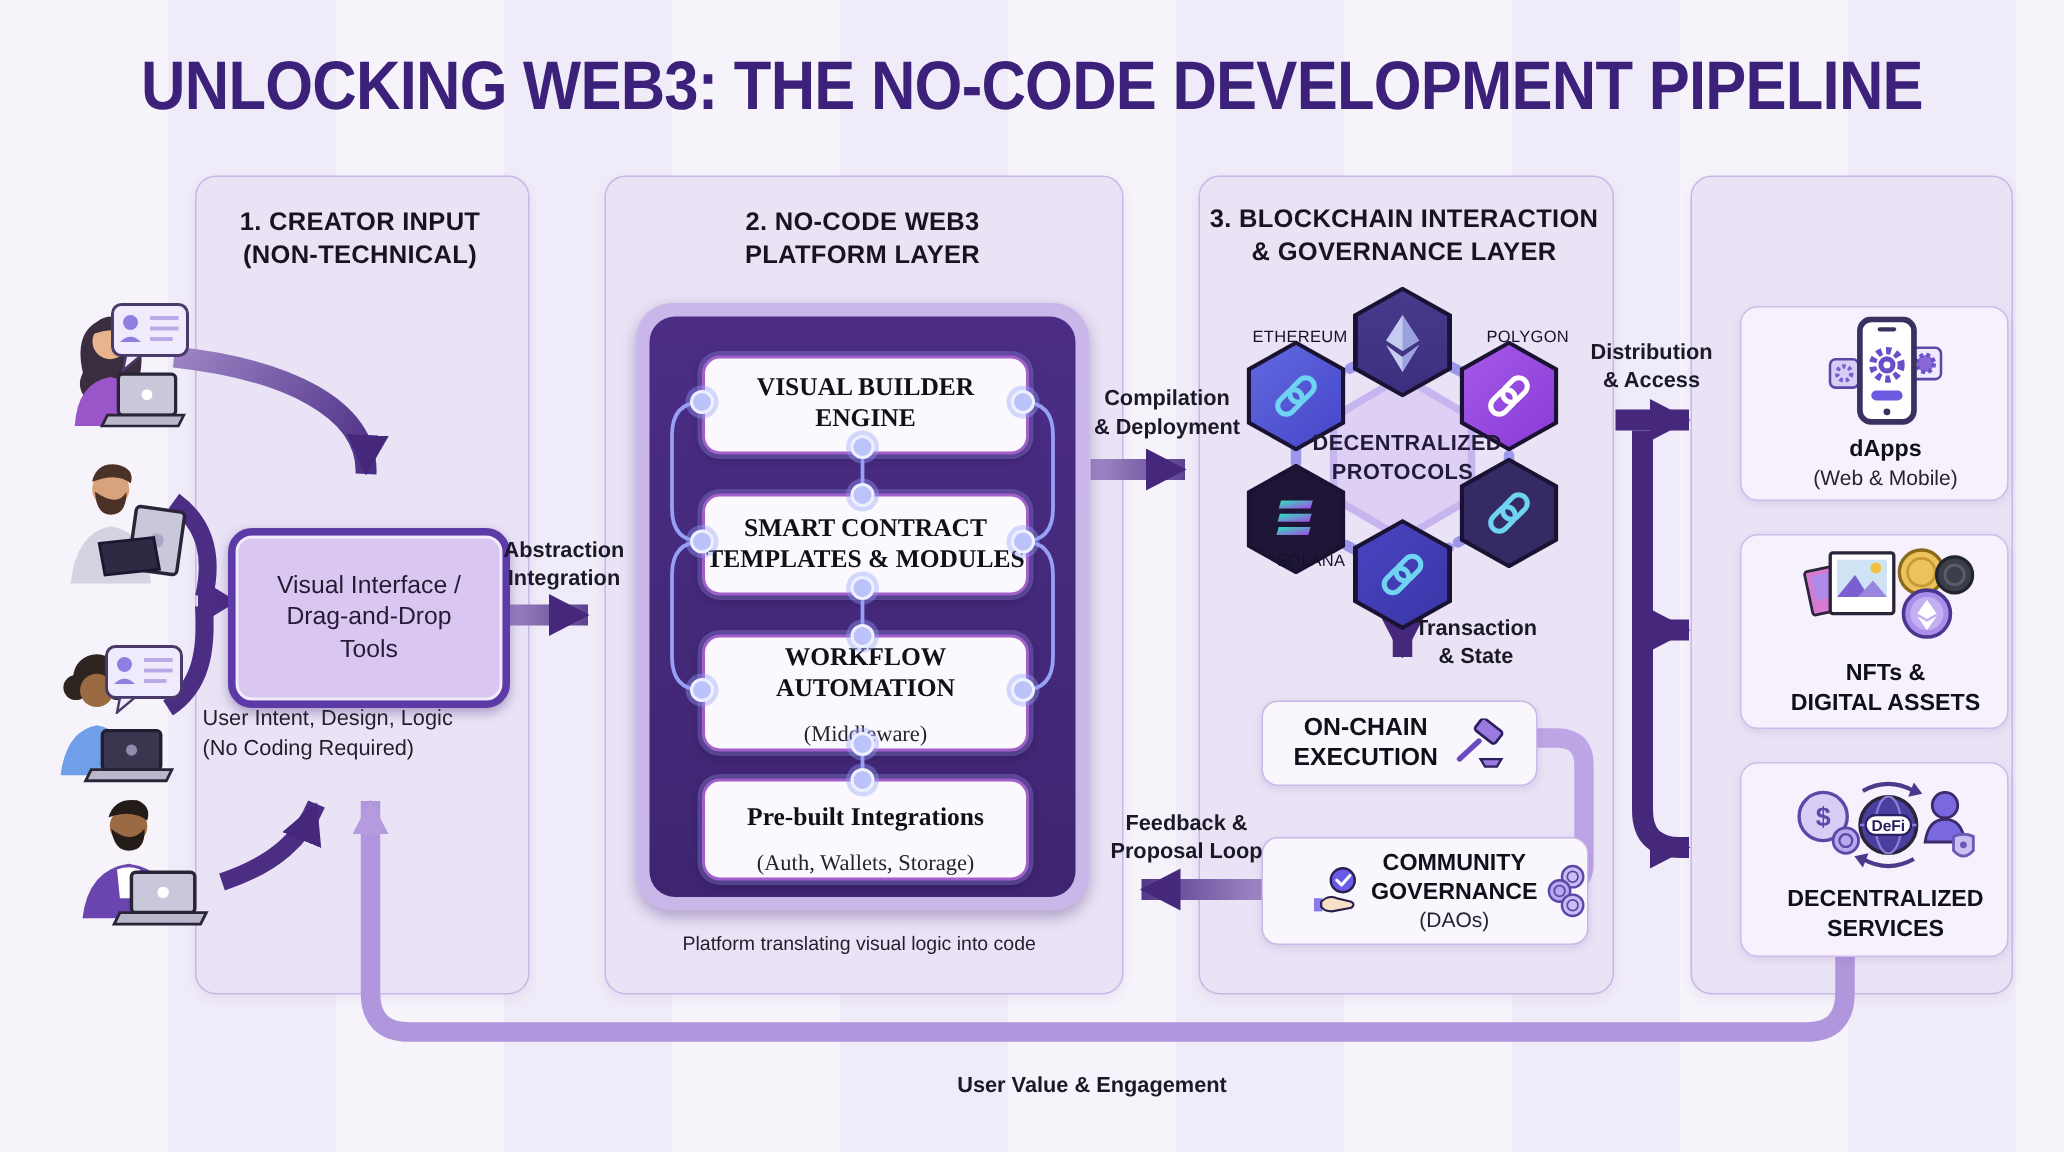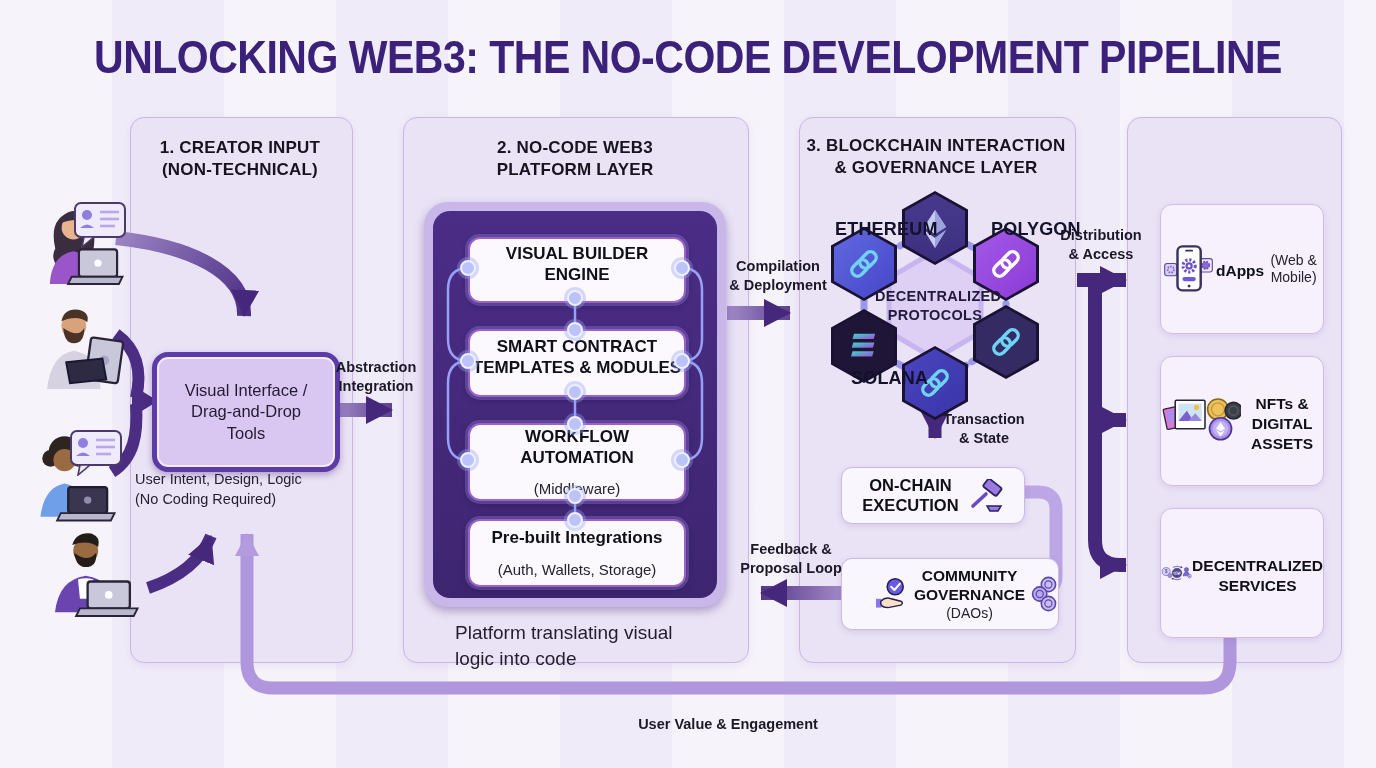--- a/index.html
+++ b/index.html
@@ -12,29 +12,29 @@
   .panel{background:#eae3f6;border:1.6px solid #c9b6e7;border-radius:14px;box-shadow:0 3px 8px rgba(90,60,150,.08);}
   .heading{font-weight:800;font-size:17px;line-height:1.3;text-align:center;color:#17141f;white-space:pre-line;letter-spacing:.2px;}
   .flow-label{font-weight:700;font-size:14.5px;line-height:1.3;text-align:center;color:#1b1828;white-space:pre-line;}
   .smallcap{font-weight:400;font-size:14.5px;line-height:1.35;text-align:left;color:#221e2e;white-space:pre-line;}
   .toolbox{background:#d9c7f1;border:5px solid #5d3ba6;border-radius:16px;box-shadow:inset 0 0 0 2px rgba(255,255,255,.65),0 3px 7px rgba(60,30,110,.35);
     display:flex;align-items:center;justify-content:center;text-align:center;font-weight:400;font-size:16.5px;color:#241a33;line-height:1.3;white-space:pre-line;}
   .platform-outer{background:#c9b7ea;border-radius:24px;box-shadow:0 4px 10px rgba(60,30,110,.35);}
   .platform-inner{position:absolute;inset:9px;background:linear-gradient(180deg,#4b2d86,#3e2570);border-radius:17px;}
   .module{background:#fbf9fe;border:2px solid #a15fca;border-radius:12px;
     box-shadow:0 0 0 3px rgba(170,160,255,.28),0 2px 7px rgba(20,10,50,.45);
-    display:flex;flex-direction:column;align-items:center;justify-content:center;text-align:center;}
+    display:flex;flex-direction:column;align-items:center;justify-content:flex-end;text-align:center;font-family:Liberation Serif, serif;}
   .module .t{font-size:17px;font-weight:800;color:#101018;line-height:1.25;white-space:pre-line;}
   .module .s{font-size:15px;color:#26222e;line-height:1.2;margin-top:12px;}
   .softbox{background:#f9f6fd;border:1.6px solid #cbb8e8;border-radius:11px;box-shadow:0 2px 6px rgba(90,60,140,.15);}
   .card{background:#f6f1fc;border:1.6px solid #cfbcea;border-radius:12px;box-shadow:0 2px 6px rgba(90,60,140,.12);
-    display:flex;flex-direction:row;align-items:center;justify-content:center;text-align:center;}
+    display:flex;flex-direction:column;align-items:center;justify-content:center;text-align:center;padding-left:15px;}
   .card .t{font-size:15.5px;font-weight:800;color:#101018;line-height:1.3;white-space:pre-line;}
   .card .s{font-size:14px;color:#26222e;line-height:1.25;}
-  .chainlabel{font-size:18px;font-weight:700;color:#14112a;letter-spacing:.2px;padding-left:12px;}
+  .chainlabel{font-size:11px;font-weight:400;color:#14112a;letter-spacing:.2px;padding-left:12px;}
   .hexo{clip-path:polygon(50% 0,100% 25%,100% 75%,50% 100%,0 75%,0 25%);background:#191232;}
   .hexi{position:absolute;inset:3px;clip-path:polygon(50% 0,100% 25%,100% 75%,50% 100%,0 75%,0 25%);
     display:flex;align-items:center;justify-content:center;}
   .centerhex-label{font-size:14.5px;font-weight:800;color:#231a3a;text-align:center;line-height:1.3;white-space:pre-line;letter-spacing:.3px;}
   svg.overlay{position:absolute;left:0;top:0;pointer-events:none;}
 </style>
 </head>
 <body>
 
 <div class="stage">
@@ -202,21 +202,21 @@
   </div>
   <div class="abs module" style="left:468px;top:423px;width:214px;height:74px;">
     <div class="t">WORKFLOW
 AUTOMATION</div>
     <div class="s">(Middleware)</div>
   </div>
   <div class="abs module" style="left:468px;top:519px;width:214px;height:64px;">
     <div class="t">Pre-built Integrations</div>
     <div class="s">(Auth, Wallets, Storage)</div>
   </div>
-  <div class="abs smallcap" style="left:455px;top:620px;width:240px;font-size:19px;">Platform translating visual logic into code</div>
+  <div class="abs smallcap" style="left:455px;top:620px;width:240px;font-size:13px;">Platform translating visual logic into code</div>
 
   <div class="abs hexo" style="left:902px;top:191px;width:66px;height:74px;">
     <div class="hexi" style="background:linear-gradient(180deg,#473a8c,#3d2f80);">
       <svg width="26" height="40" viewBox="0 0 26 40">
         <polygon points="13,2 24,19 13,26 2,19" fill="#c6cbf0"></polygon>
           <polygon points="13,2 13,26 24,19" fill="#9aa2dd"></polygon>
         <polygon points="13,30 24,22 13,40 2,22" fill="#c6cbf0"></polygon>
           <polygon points="13,30 13,40 24,22" fill="#9aa2dd"></polygon>
       </svg>
     </div>

